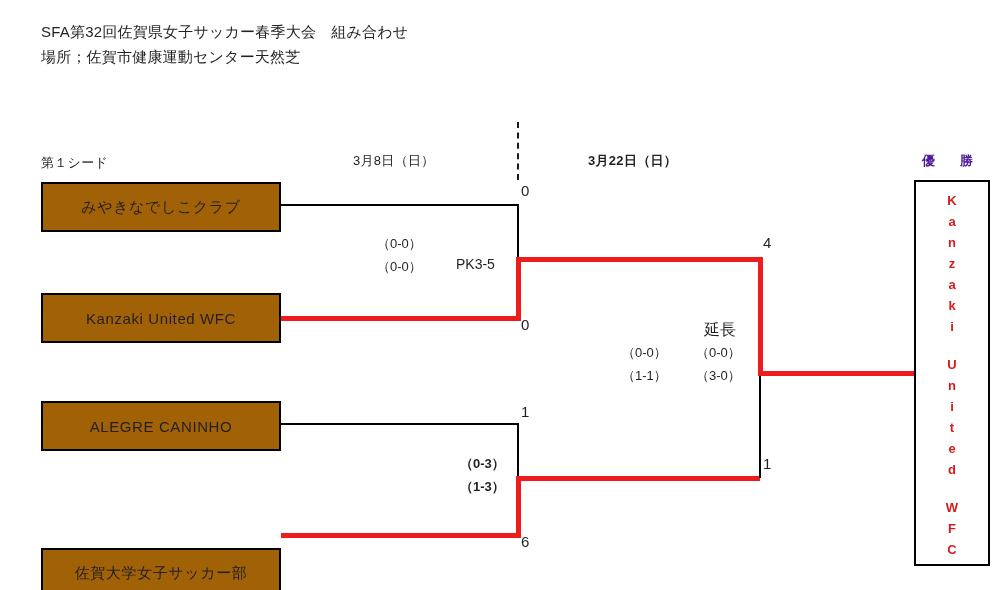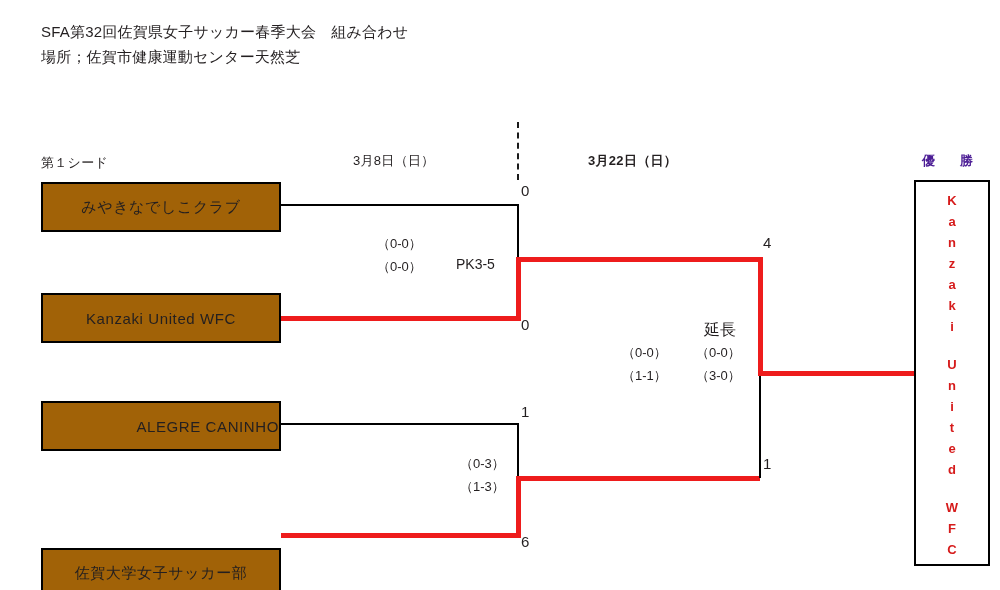--- a/index.html
+++ b/index.html
@@ -63,21 +63,21 @@
     align-items: center;
     justify-content: center;
   }
   .team-box span {
     font-size: 15px;
     letter-spacing: 0.6px;
     white-space: nowrap;
   }
   .tb1 { top: 182px; }
   .tb2 { top: 293px; }
-  .tb3 { top: 401px; justify-content: flex-end; }
+  .tb3 { top: 401px; }
   .tb4 { top: 512px; margin-top: 36px; }
 
   
   .ln {
     position: absolute;
     background: #000000;
   }
   .ln.red { background: #ee1c1c; }
 
   
@@ -134,21 +134,21 @@
   .ann {
     position: absolute;
     font-size: 13px;
     line-height: 23px;
     color: #231f20;
     text-align: center;
     white-space: nowrap;
   }
   .ann-sf1 { left: 365px; top: 232px; }
   .ann-sf1-pk { left: 444px; top: 245px; font-size: 14px; margin-top: 8px; }
-  .ann-sf2 { left: 448px; top: 452px; }
+  .ann-sf2 { left: 448px; top: 452px; font-weight: bold; }
   .ann-fin-a { left: 610px; top: 341px; }
   .ann-fin-b { left: 684px; top: 341px; }
   .ann-fin-ot { left: 692px; top: 318px; font-size: 16px; }
 
   
   .champ-box {
     position: absolute;
     left: 902px;
     top: 180px;
     width: 76px;

